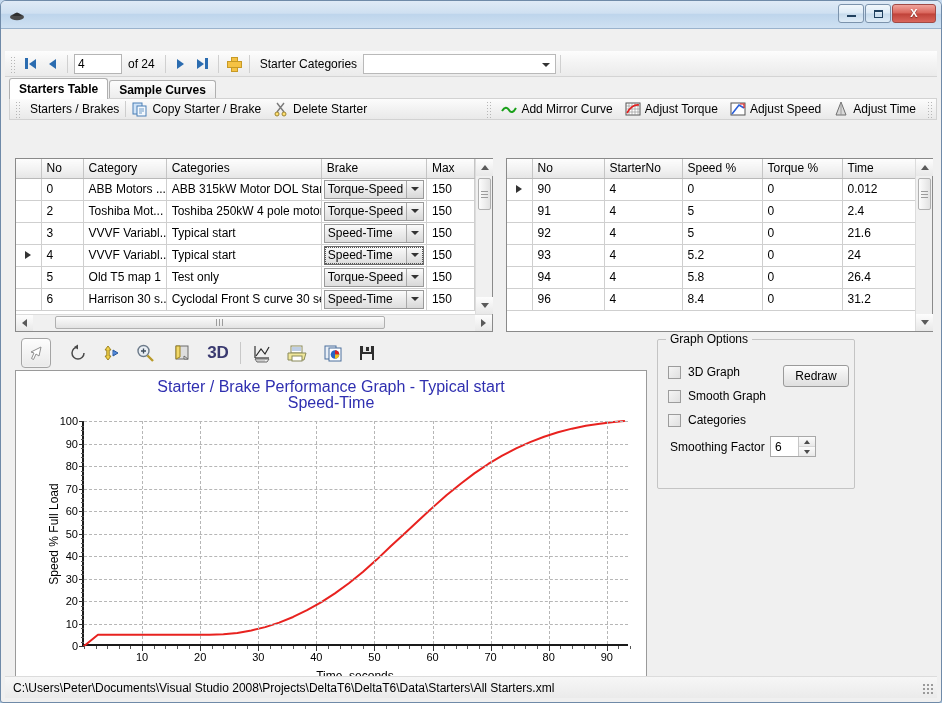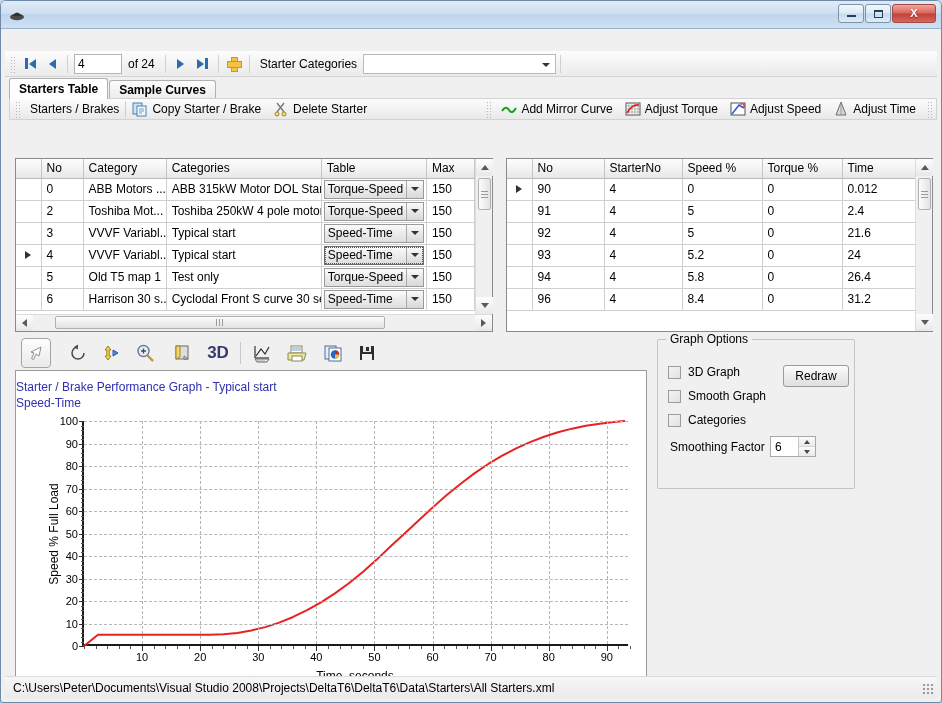--- a/index.html
+++ b/index.html
@@ -244,21 +244,21 @@
   }
   .gsep { position: absolute; top: 6px; width: 1px; height: 22px; background: #c8c8c8; }
 
   
   #graph-panel {
     position: absolute; left: 10px; top: 341px; width: 632px; height: 327px;
     background: #fff; border: 1px solid #9a9a9a;
   }
   #chart-title {
     position: absolute; left: 0; right: 0; top: 8px;
-    color: #2f2fb0; font-size: 12px; line-height: 16px;
+    text-align: center; color: #2f2fb0; font-size: 16px; line-height: 16px;
   }
   #plot {
     position: absolute; left: 66px; top: 50px; width: 546px; height: 225px;
     border-left: 2px solid #1a1a1a; border-bottom: 2px solid #1a1a1a;
   }
   .gridline-h { position: absolute; left: 0; right: 0; height: 0; border-top: 1px dashed #b6b6b6; }
   .gridline-v { position: absolute; top: 0; bottom: 0; width: 0; border-left: 1px dashed #b6b6b6; }
   .ytick-lbl { position: absolute; right: 100%; margin-right: 6px; font-size: 11px;
                transform: translateY(-50%); white-space: nowrap; color: #000; }
   .ytick-mark { position: absolute; left: -5px; width: 5px; height: 0; border-top: 1px solid #333; }
@@ -466,21 +466,21 @@
             <col style="width:155px">
               <col style="width:105px">
               <col style="width:48px">
           </colgroup>
           <thead>
             <tr>
               <th class="rowhdr"></th>
               <th>No</th>
               <th>Category</th>
               <th>Categories</th>
-              <th>Table</th>
+              <th>Brake</th>
               <th>Max</th>
             </tr>
           </thead>
           <tbody id="starters-body">
               <tr>
                 <td class="rowhdr"></td>
                 <td class="grey">0</td>
                 <td class="grey">ABB Motors ...</td>
                 <td class="grey">ABB 315kW Motor DOL Star...</td>
                 <td class="grey" style="padding: 0px 2px;">

